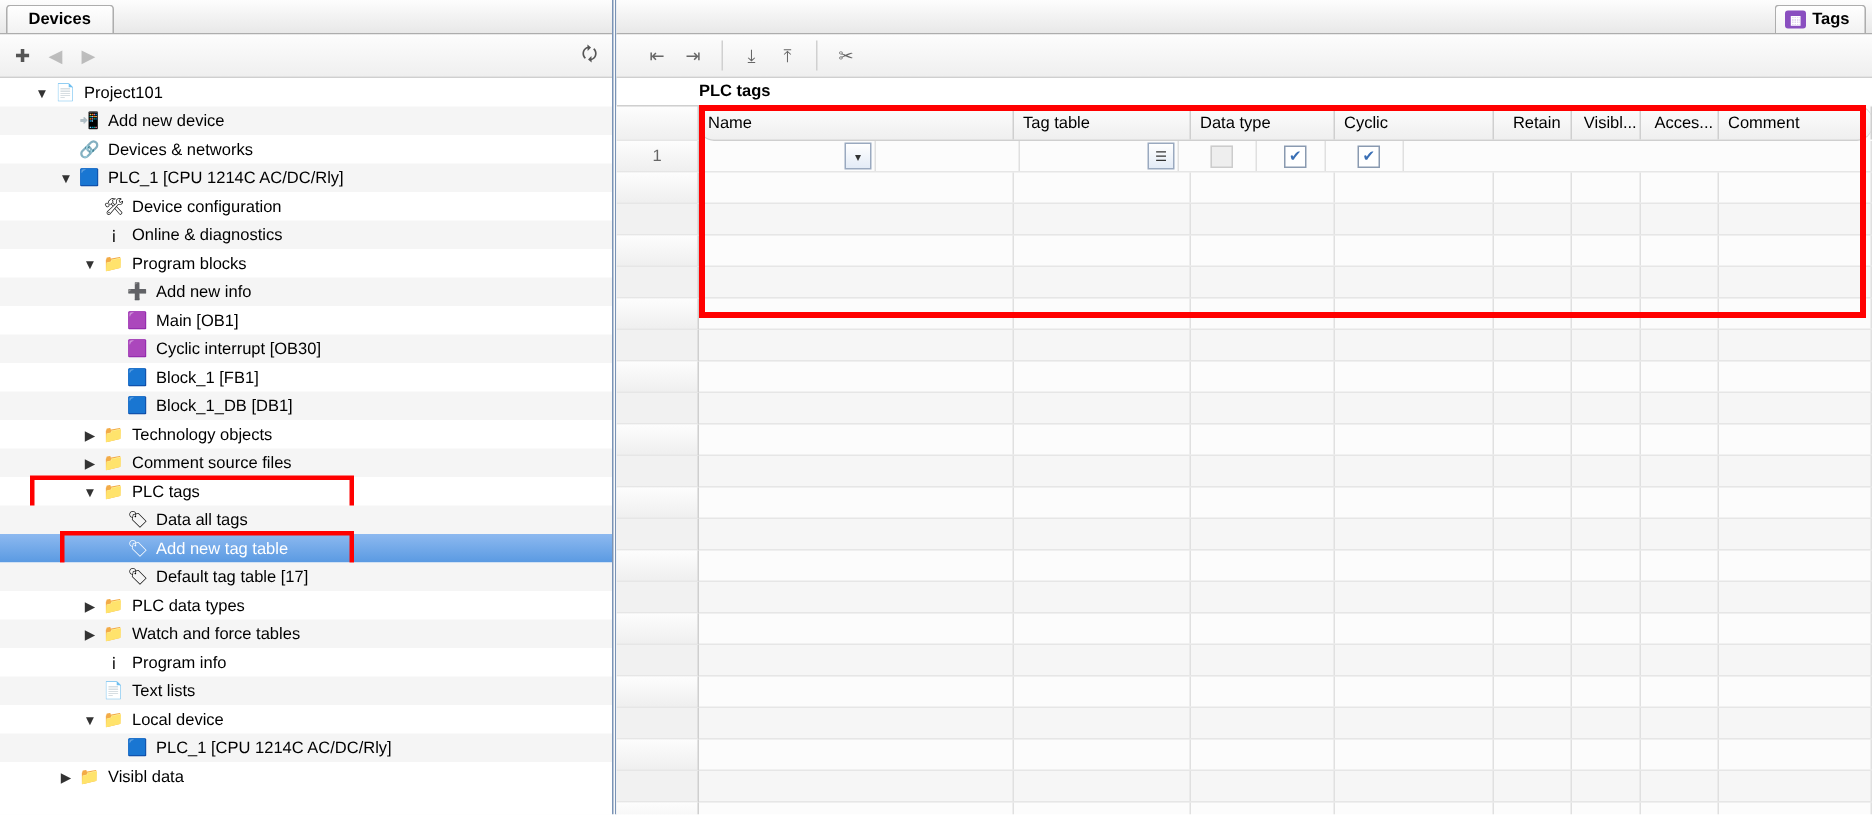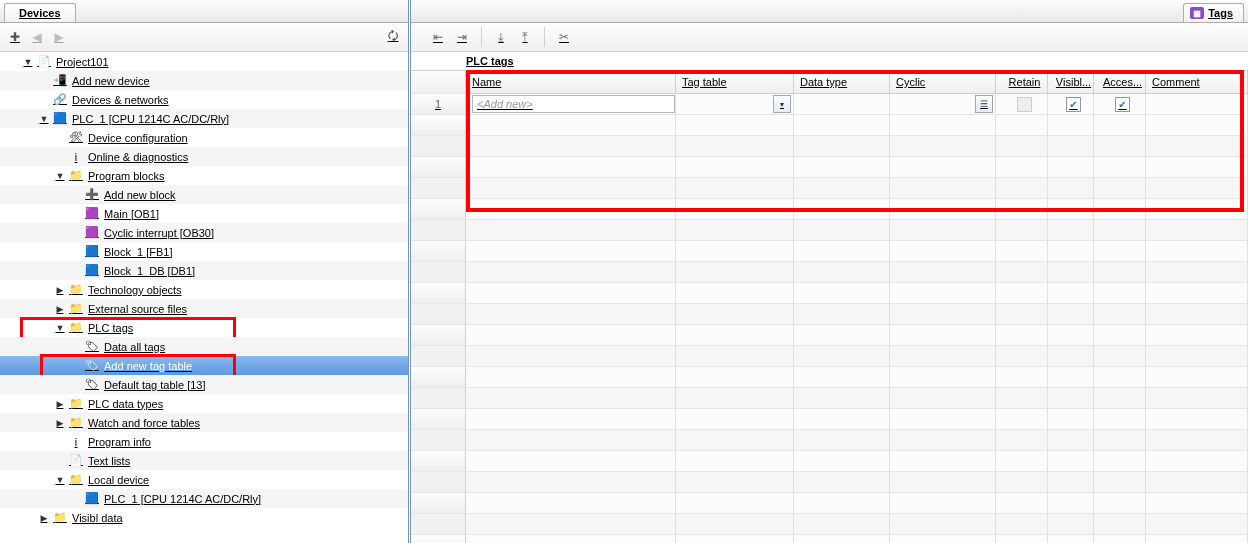--- a/index.html
+++ b/index.html
@@ -10,21 +10,20 @@
     font-family: Tahoma, Arial, sans-serif;
     font-size: 11px;
     background: #fff;
     overflow: hidden;
     color: #000;
   }
   .app {
     display: flex;
     width: 1248px;
     height: 543px;
-    text-decoration: underline;
   }
   
   .left-panel {
     width: 408px;
     border-right: 3px double #7a93b5;
     display: flex;
     flex-direction: column;
     background: #fafafa;
   }
   .tabstrip {
@@ -175,20 +174,21 @@
   .grow {
     display:flex;
     height:20px;
     border-bottom:1px solid #e6e6e6;
   }
   .grow.header {
     height:22px;
     background:linear-gradient(#fdfdfd,#efefef);
     border-top:1px solid #cfcfcf;
     border-bottom:1px solid #cfcfcf;
+    border-radius:10px;
   }
   .gc {
     border-right:1px solid #e0e0e0;
     padding-left:6px;
     display:flex;align-items:center;
     overflow:hidden;
     box-sizing:border-box;
   }
   .grow.header .gc {
     border-right:1px solid #cfcfcf;
@@ -296,21 +296,21 @@
           <span class="txt">Online &amp; diagnostics</span>
         </div>
         <div class="node" style="position: relative; padding-left: 54px;">
           <span class="caret">▼</span>
           <span class="nicon">📁</span>
           <span class="txt">Program blocks</span>
         </div>
         <div class="node" style="position: relative; padding-left: 70px;">
           <span class="noexp"></span>
           <span class="nicon">➕</span>
-          <span class="txt">Add new block</span>
+          <span class="txt">Add new info</span>
         </div>
         <div class="node" style="position: relative; padding-left: 70px;">
           <span class="noexp"></span>
           <span class="nicon">🟪</span>
           <span class="txt">Main [OB1]</span>
         </div>
         <div class="node" style="position: relative; padding-left: 70px;">
           <span class="noexp"></span>
           <span class="nicon">🟪</span>
           <span class="txt">Cyclic interrupt [OB30]</span>
@@ -326,21 +326,21 @@
           <span class="txt">Block_1_DB [DB1]</span>
         </div>
         <div class="node" style="position: relative; padding-left: 54px;">
           <span class="caret">▶</span>
           <span class="nicon">📁</span>
           <span class="txt">Technology objects</span>
         </div>
         <div class="node" style="position: relative; padding-left: 54px;">
           <span class="caret">▶</span>
           <span class="nicon">📁</span>
-          <span class="txt">External source files</span>
+          <span class="txt">Comment source files</span>
         </div>
         <div class="node" style="position: relative; padding-left: 54px;">
           <span class="caret">▼</span>
           <span class="nicon">📁</span>
           <span class="txt">PLC tags</span>
           <div style="position: absolute; left: 20px; top: -1px; width: 210px; height: 19px; border: 3px solid rgb(255, 0, 0); pointer-events: none;"></div>
         </div>
         <div class="node" style="position: relative; padding-left: 70px;">
           <span class="noexp"></span>
           <span class="nicon">🏷</span>
@@ -348,21 +348,21 @@
         </div>
         <div class="node selected" style="position: relative; padding-left: 70px;">
           <span class="noexp"></span>
           <span class="nicon">🏷</span>
           <span class="txt">Add new tag table</span>
           <div style="position: absolute; left: 40px; top: -2px; width: 190px; height: 21px; border: 3px solid rgb(255, 0, 0); pointer-events: none;"></div>
         </div>
         <div class="node" style="position: relative; padding-left: 70px;">
           <span class="noexp"></span>
           <span class="nicon">🏷</span>
-          <span class="txt">Default tag table [13]</span>
+          <span class="txt">Default tag table [17]</span>
         </div>
         <div class="node" style="position: relative; padding-left: 54px;">
           <span class="caret">▶</span>
           <span class="nicon">📁</span>
           <span class="txt">PLC data types</span>
         </div>
         <div class="node" style="position: relative; padding-left: 54px;">
           <span class="caret">▶</span>
           <span class="nicon">📁</span>
           <span class="txt">Watch and force tables</span>
@@ -447,23 +447,20 @@
             <div class="gc c-name">Name</div>
             <div class="gc c-table">Tag table</div>
             <div class="gc c-type">Data type</div>
             <div class="gc c-addr">Cyclic</div>
             <div class="gc c-retain">Retain</div>
             <div class="gc c-vis">Visibl...</div>
             <div class="gc c-acc">Acces...</div>
             <div class="gc c-comm">Comment</div>
           </div>
           <div class="grow">
-            <div class="gc c-name">
-              <div class="addnew-input">&lt;Add new&gt;</div>
-            </div>
             <div class="gc c-table">
               <div class="dd-btn">▾</div>
             </div>
             <div class="gc c-type"></div>
             <div class="gc c-addr">
               <div class="picker-btn">☰</div>
             </div>
             <div class="gc c-retain">
               <div class="chk disabled"></div>
             </div>

